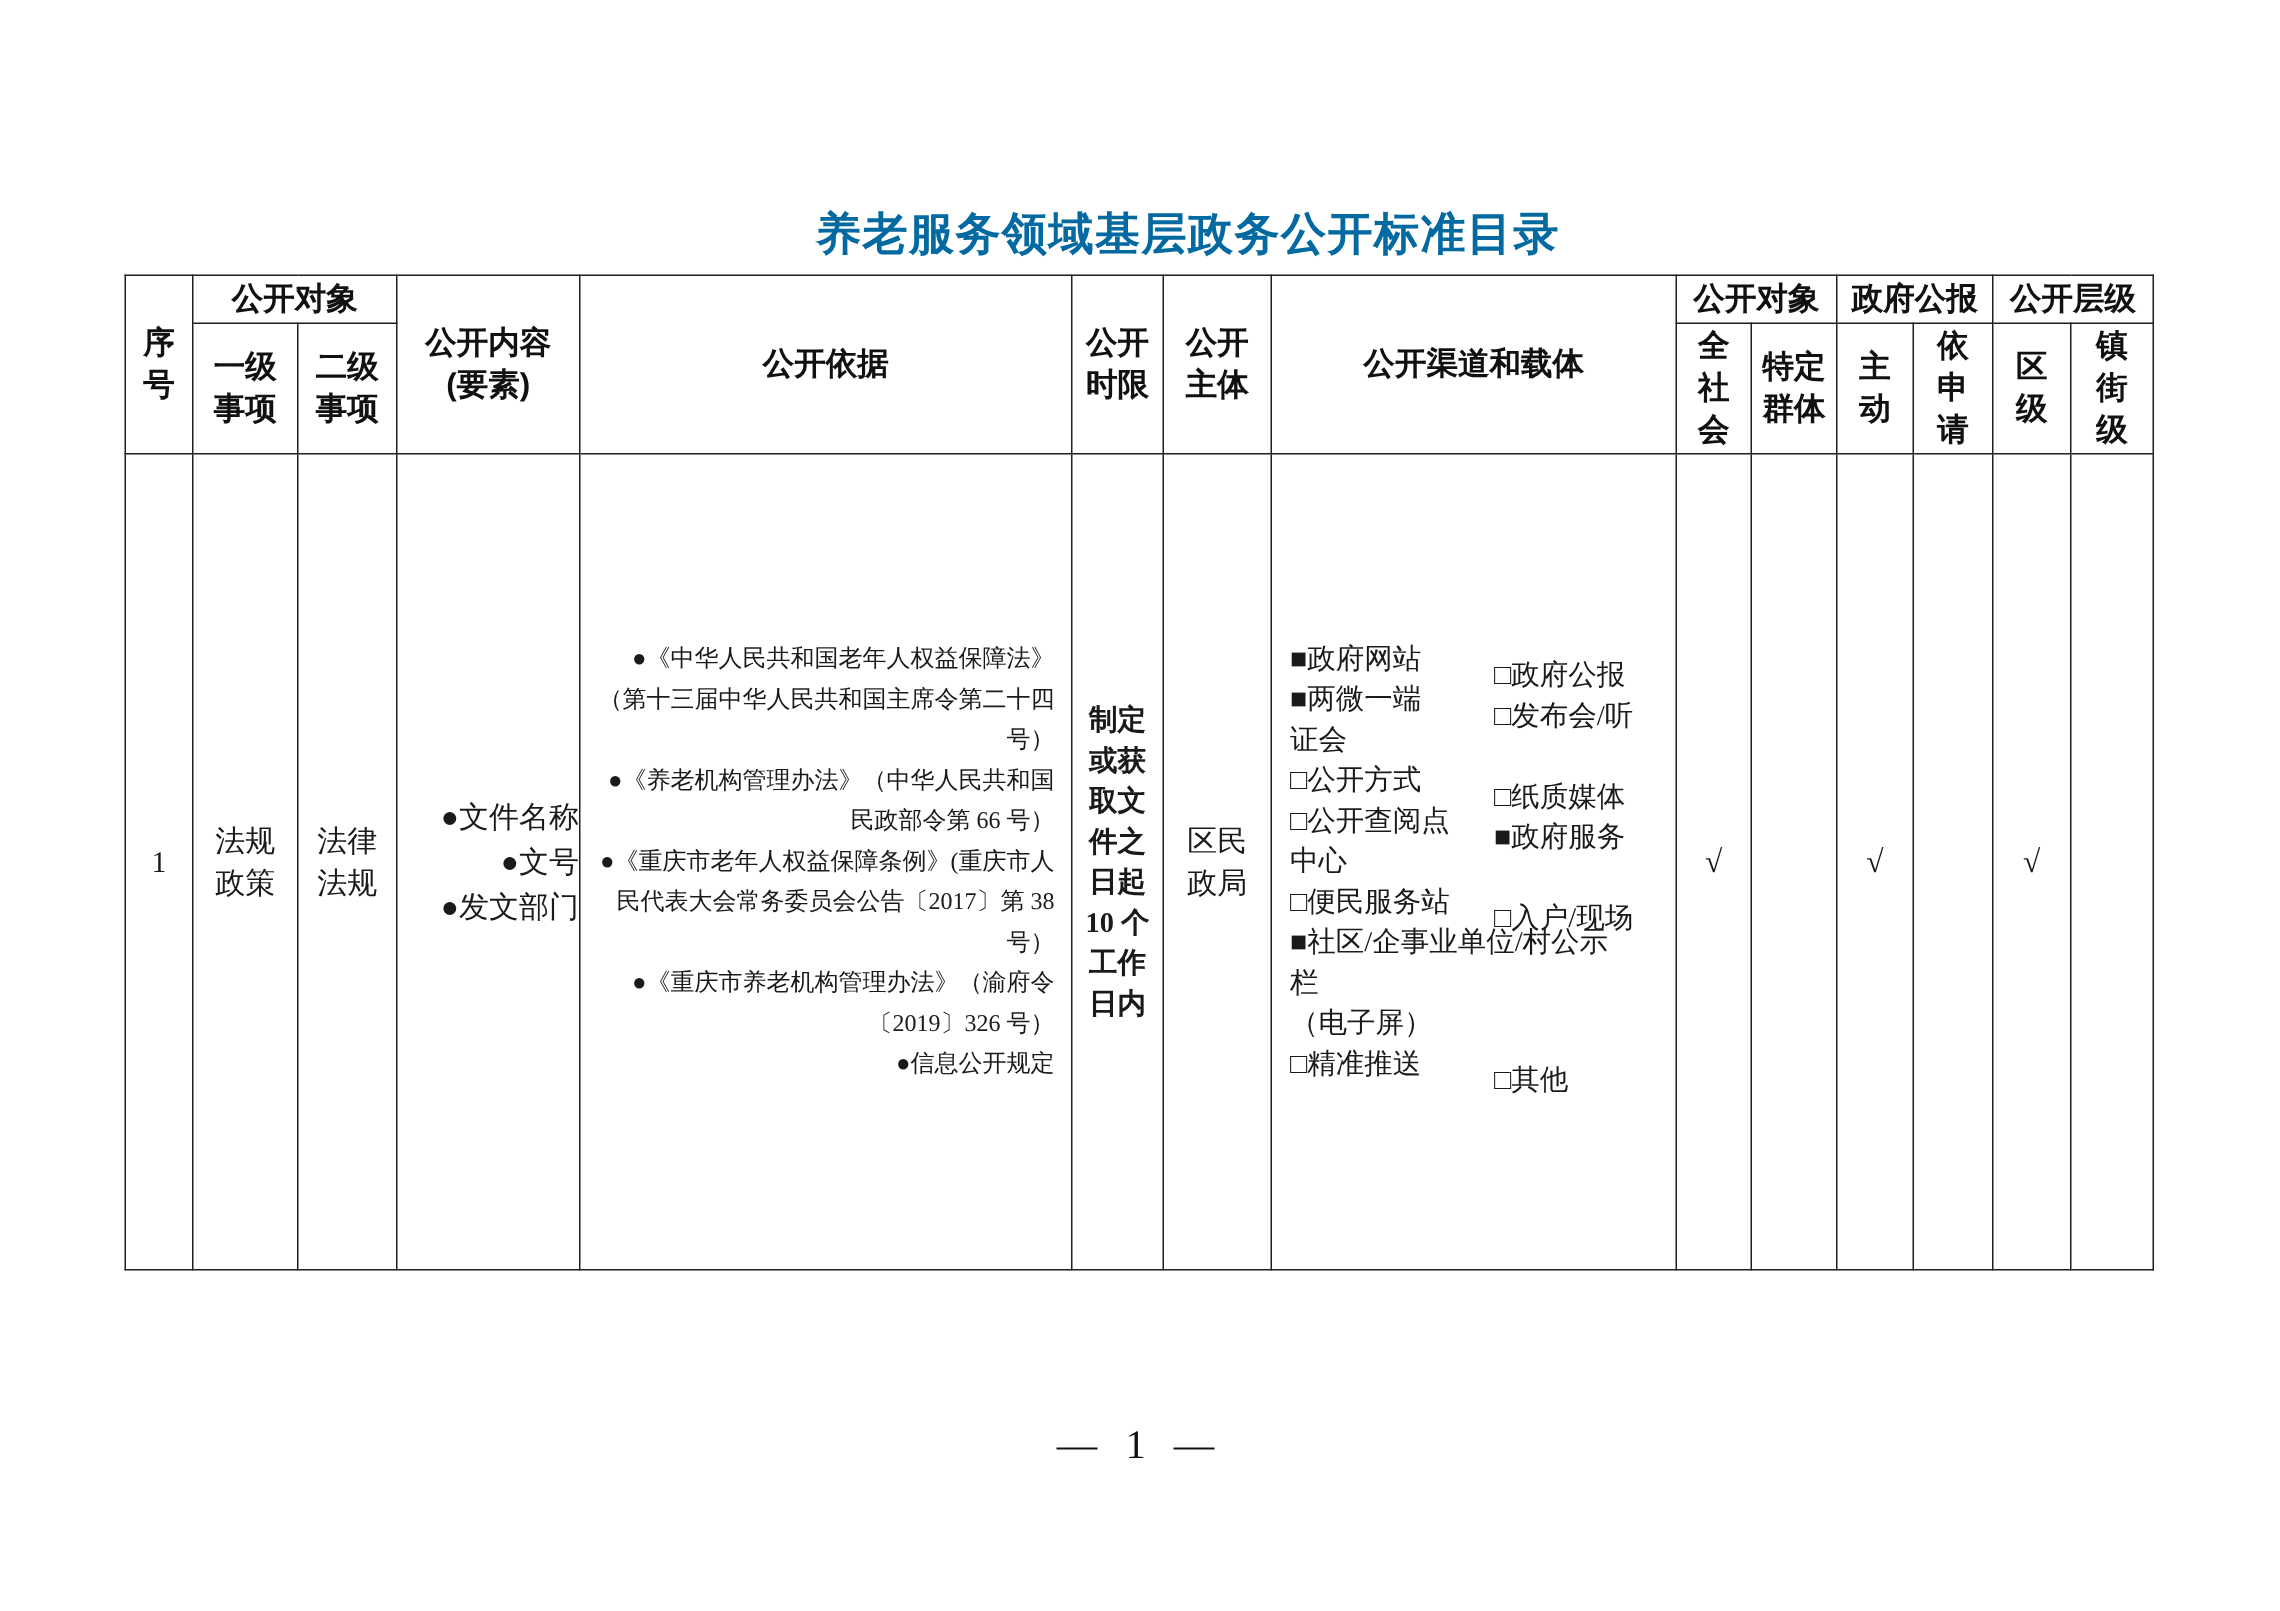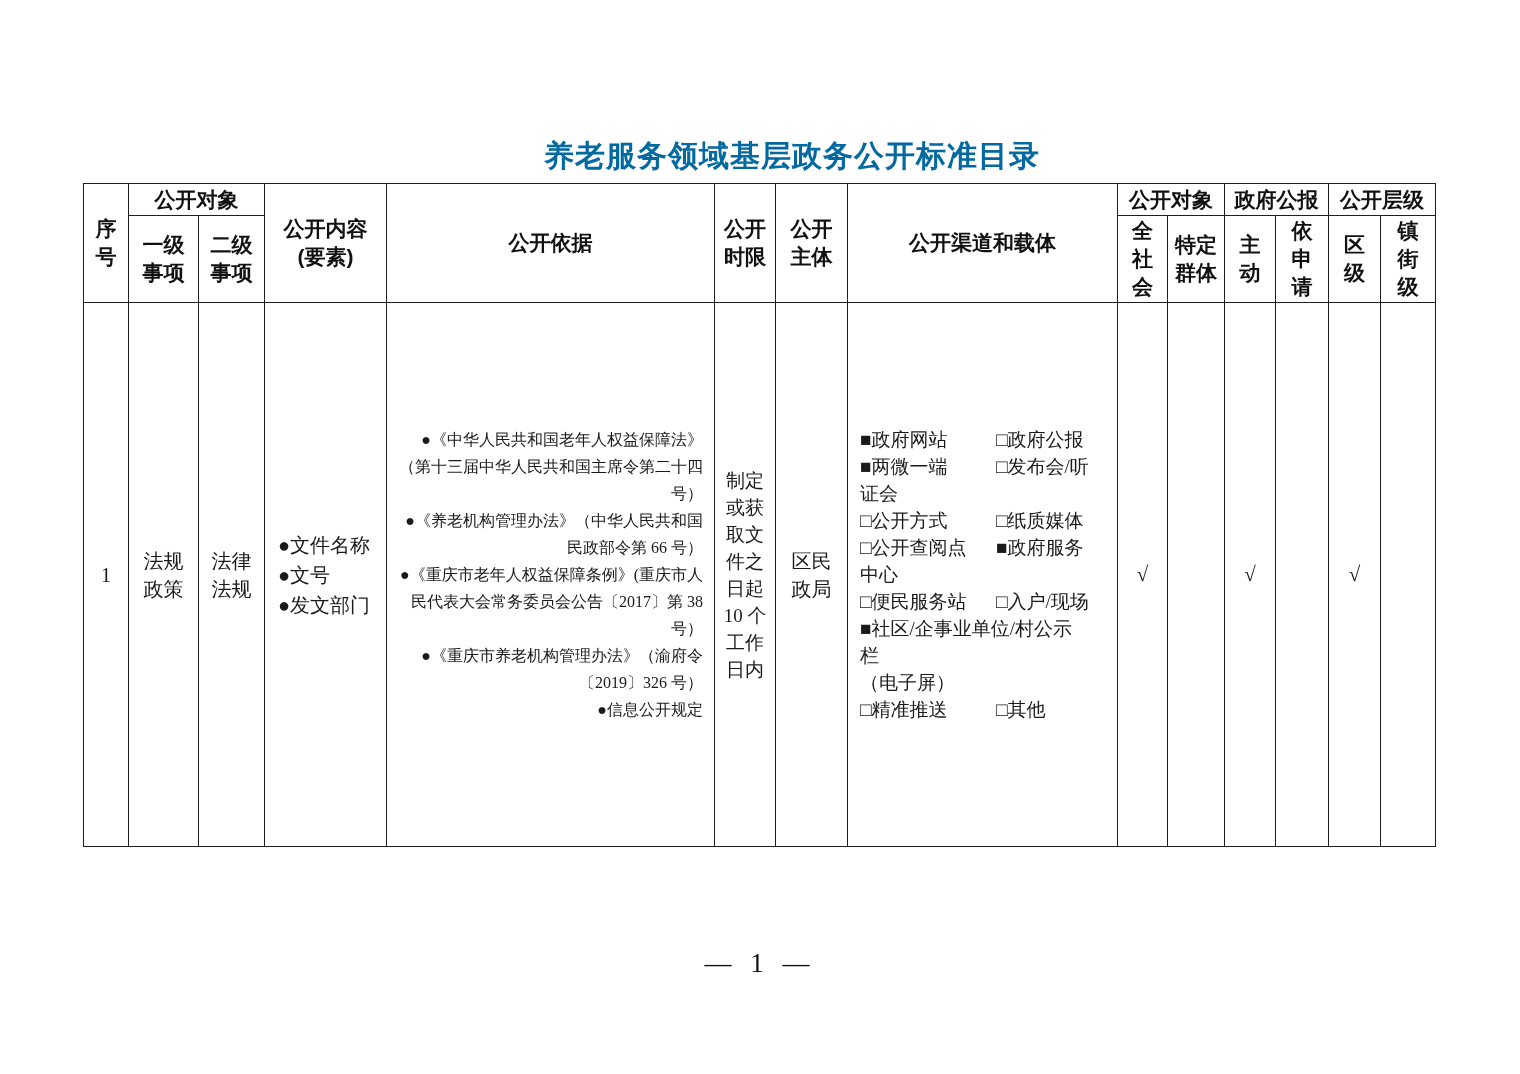--- a/index.html
+++ b/index.html
@@ -55,41 +55,41 @@
   td.c-center {
     text-align: center;
     font-size: 20px;
     line-height: 28px;
     white-space: pre-line;
   }
   td.c-content { padding-left: 13px; }
   td.c-content .item {
     font-size: 20px;
     line-height: 30px;
-    text-align: left;
+    text-align: right;
   }
   td.c-basis { padding: 0 11px; }
   td.c-basis .item {
     font-size: 16px;
     line-height: 27px;
     text-align: right;
   }
   td.c-channels { padding-left: 12px; padding-right: 2px; }
   td.c-channels .line {
     position: relative;
     height: 27px;
     font-size: 19px;
     line-height: 27px;
     white-space: nowrap;
     text-align: left;
   }
   td.c-channels .line .r {
     position: absolute;
     left: 136px;
-    top: 0;
+    top: 11px;
   }
   td.c-mark {
     text-align: center;
     font-size: 21px;
   }
 
   .page-number {
     position: absolute;
     left: 0;
     top: 948px;
@@ -171,21 +171,21 @@
         <div class="item">●文号</div>
         <div class="item">●发文部门</div>
       </td>
       <td class="c-basis">
         <div class="item">●《中华人民共和国老年人权益保障法》（第十三届中华人民共和国主席令第二十四号）</div>
         <div class="item">●《养老机构管理办法》（中华人民共和国民政部令第 66 号）</div>
         <div class="item">●《重庆市老年人权益保障条例》(重庆市人民代表大会常务委员会公告〔2017〕第 38 号）</div>
         <div class="item">●《重庆市养老机构管理办法》（渝府令〔2019〕326 号）</div>
         <div class="item">●信息公开规定</div>
       </td>
-      <td class="c-center" style="font-size:19px;line-height:27px;">制定
+      <td class="c-center" style="font-size:19px;line-height:27px;font-weight:bold;">制定
 或获
 取文
 件之
 日起
 10 个
 工作
 日内</td>
       <td class="c-center">区民
 政局</td>
       <td class="c-channels">

